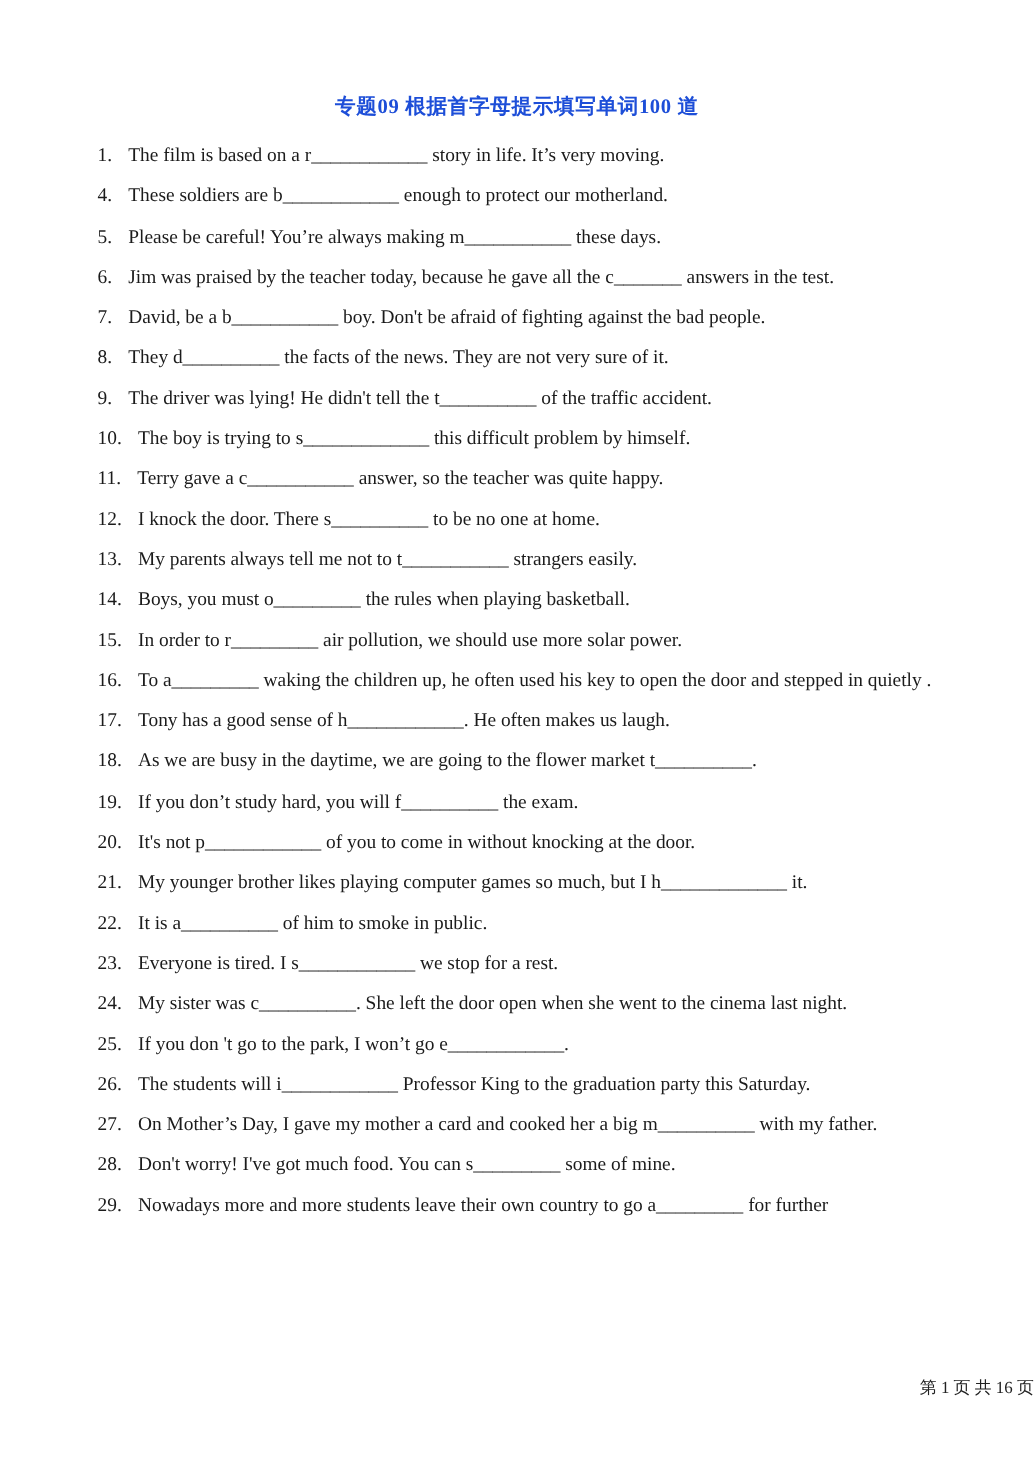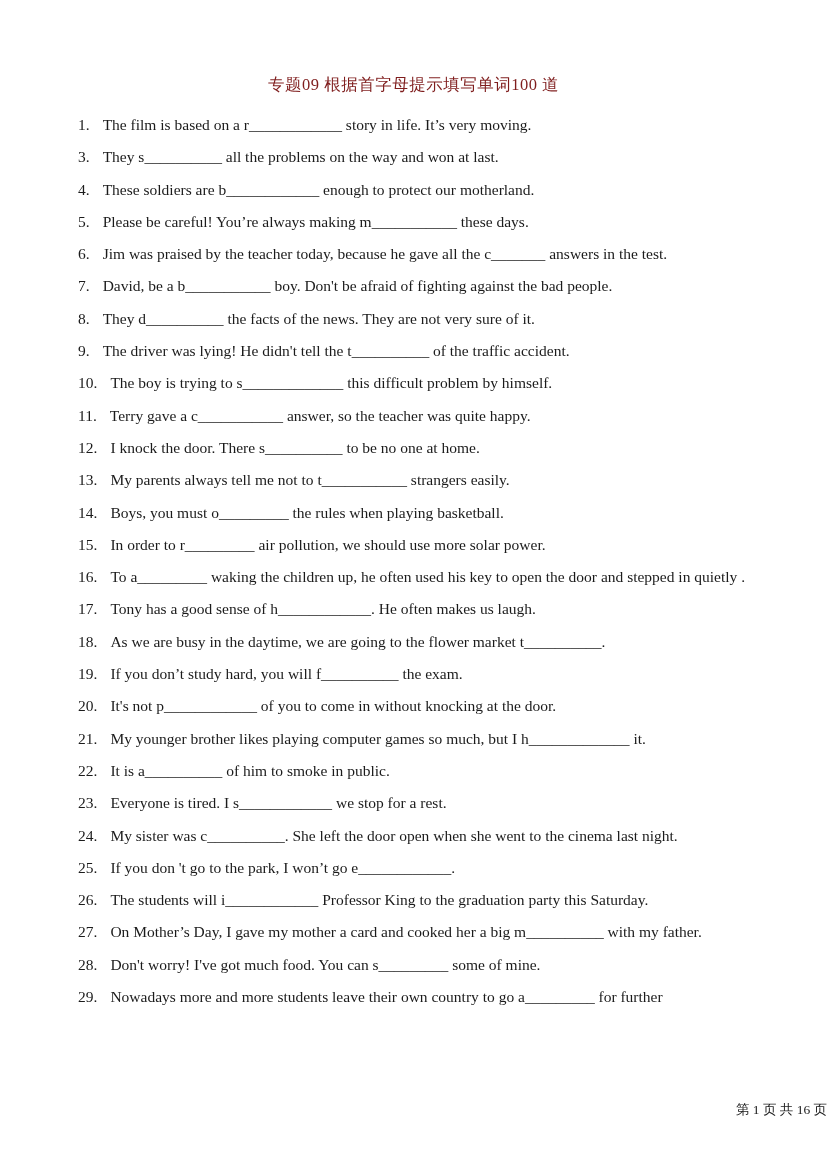--- a/index.html
+++ b/index.html
@@ -10,24 +10,24 @@
     position: relative;
     overflow: hidden;
     font-family: "Liberation Serif", "DejaVu Serif", serif;
     color: #1b1b1b;
     background: #ffffff;
   }
   .page-title {
     padding-top: 74px;
     text-align: center;
     font-size: 16.5px;
-    font-weight: normal;
+    font-weight: bold;
     letter-spacing: 0.5px;
     font-family: "Liberation Serif", "DejaVu Serif", serif;
-    color: #7f1d1d;
+    color: #1d4ed8;
   }
   .question-list {
     list-style: none;
     margin-top: 13px;
     padding-left: 78px;
     padding-right: 48px;
   }
   .question {
     font-size: 15.5px;
     line-height: 32.3px;
@@ -54,23 +54,20 @@
 <body>
 
 <h1 class="page-title">专题09 根据首字母提示填写单词100 道</h1>
 
 <ol class="question-list" id="question-list">
   <li class="question">
     <span class="q-num">1.</span><span class="q-text">The film is based on a r____________ story in life. It’s very moving.</span>
   </li>
 
 
-  <li class="question">
-    <span class="q-num">3.</span><span class="q-text">They s__________ all the problems on the way and won at last.</span>
-  </li>
 
   <li class="question">
     <span class="q-num">4.</span><span class="q-text">These soldiers are b____________ enough to protect our motherland.</span>
   </li>
 
   <li class="question">
     <span class="q-num">5.</span><span class="q-text">Please be careful! You’re always making m___________ these days.</span>
   </li>
 
   <li class="question">

